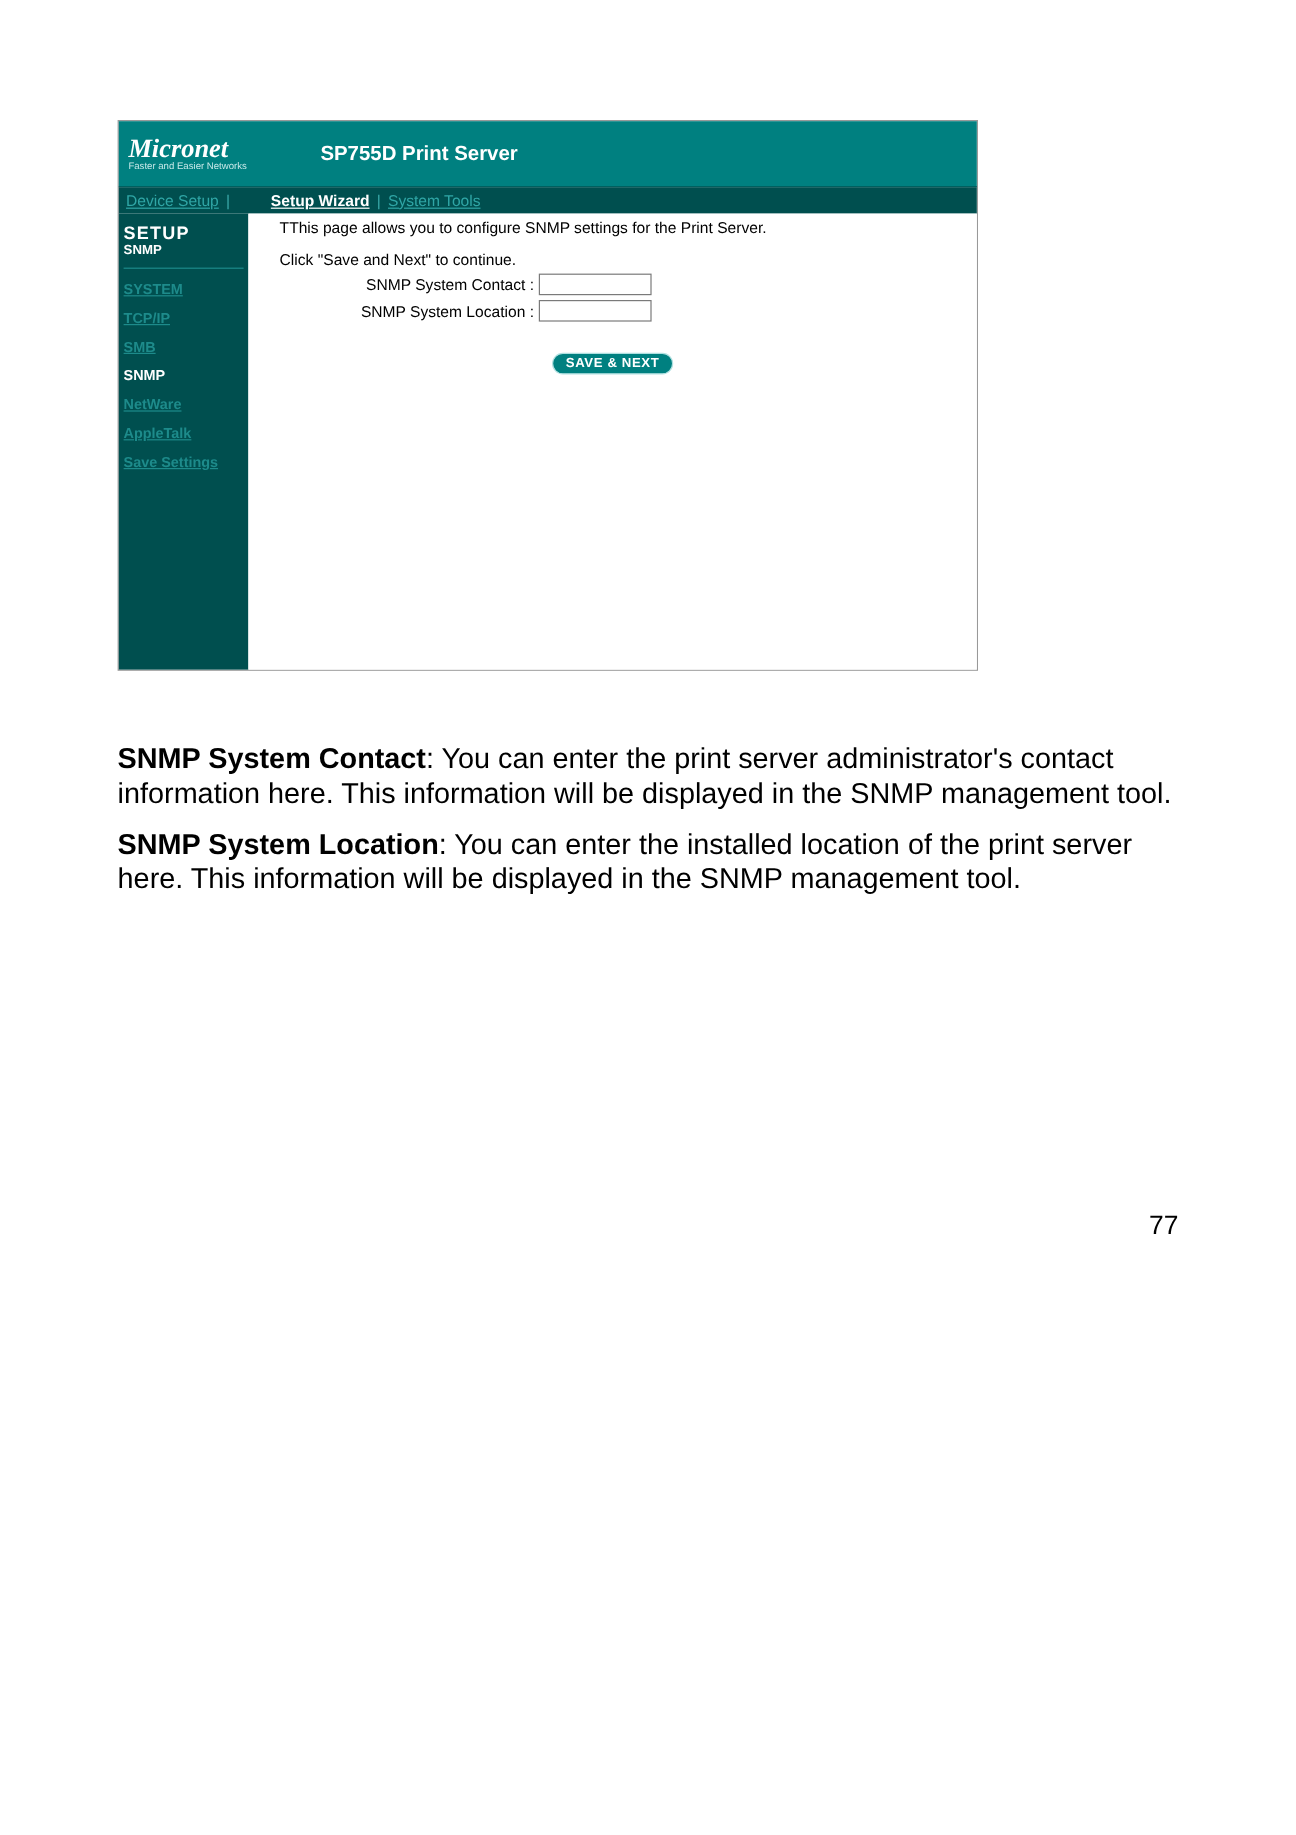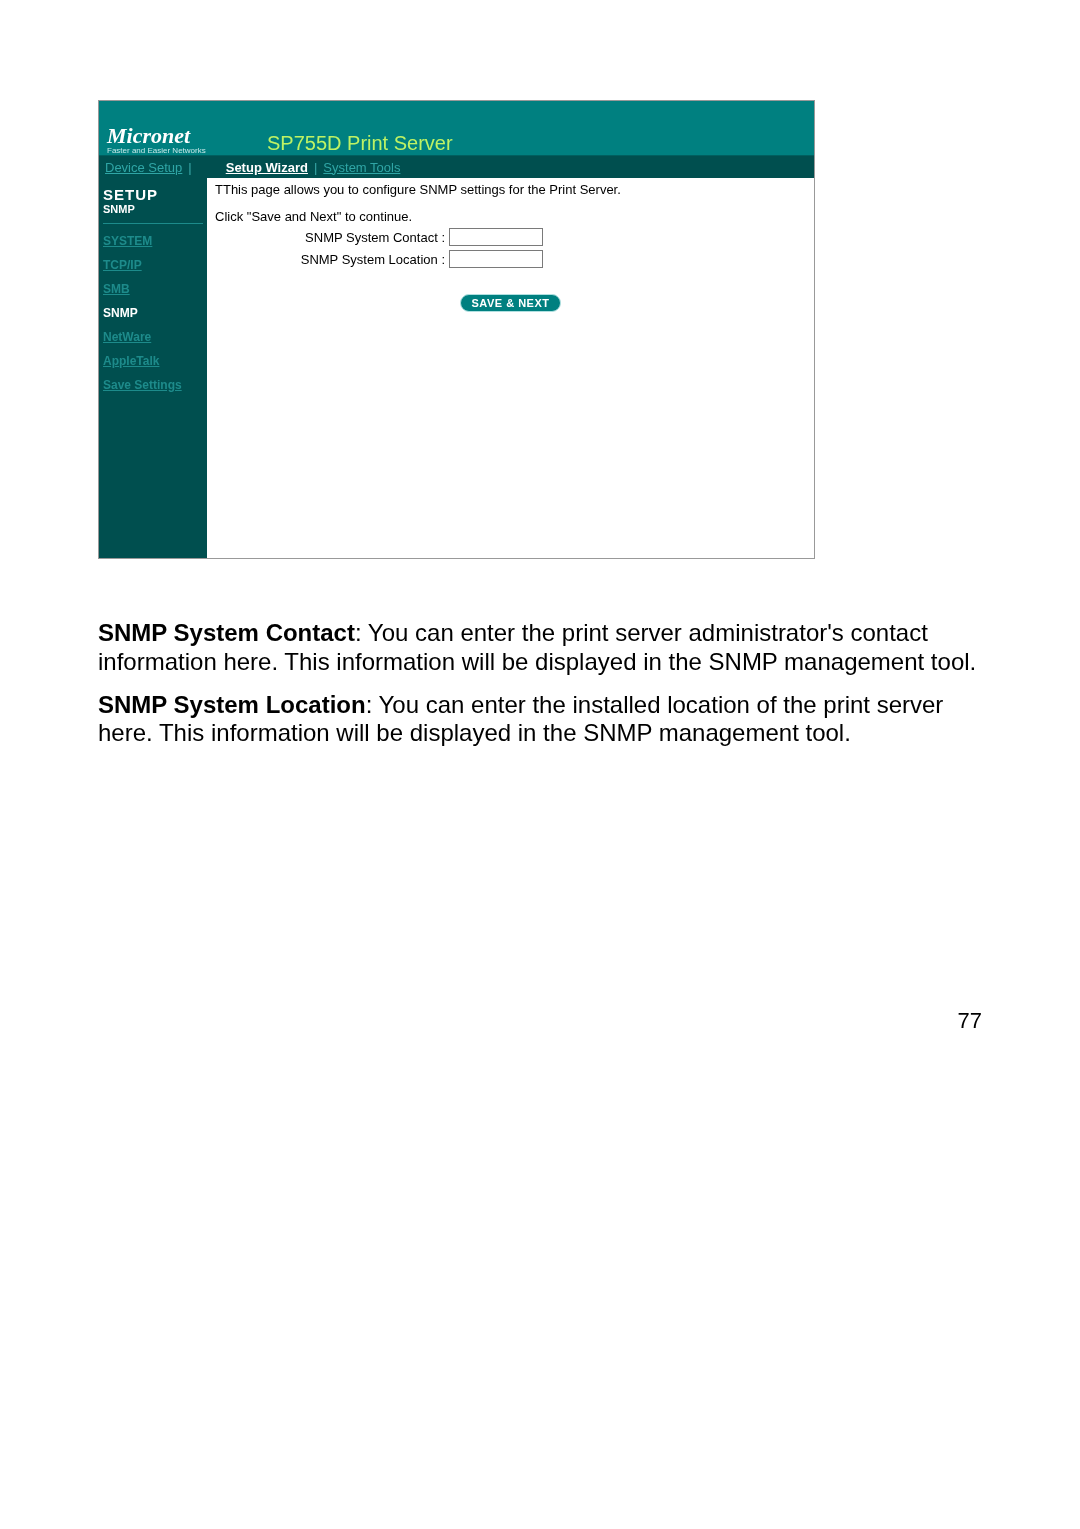--- a/index.html
+++ b/index.html
@@ -29,21 +29,21 @@
     width: 715px;
     border: 1px solid #999;
     margin: 0 0 60px 0;
     background: #fff;
     font-size: 12px;
   }
   .ss-header {
     background: #008080;
     color: #fff;
     display: flex;
-    align-items: flex-end;
+    align-items: center;
     height: 54px;
     border-bottom: 1px solid #005f5f;
   }
   .brand {
     width: 130px;
     padding-left: 8px;
   }
   .brand-main {
     font-family: "Times New Roman", serif;
     font-style: italic;
@@ -51,24 +51,24 @@
     font-size: 22px;
     line-height: 1;
     color: #fff;
   }
   .brand-sub {
     font-size: 8px;
     color: #c6e8e8;
     line-height: 1;
   }
   .header-title {
-    font-weight: normal;
-    font-size: 20px;
+    font-weight: bold;
+    font-size: 17px;
     margin-left: 30px;
-    color: #bef264;
+    color: #ffffff;
   }
 
   .ss-navbar {
     background: #004f4f;
     height: 22px;
     display: flex;
     align-items: center;
     padding-left: 6px;
     gap: 6px;
     font-size: 13px;
@@ -124,20 +124,21 @@
   }
 
   .content {
     flex: 1;
     background: #fff;
     color: #000;
   }
   .content .intro {
     padding: 4px 8px 2px 8px;
     font-size: 13px;
+    margin-left: 18px;
   }
   .config-title {
     background: #004f4f;
     color: #fff;
     font-weight: bold;
     padding: 2px 6px;
     font-size: 13px;
   }
   .form-row {
     display: flex;

